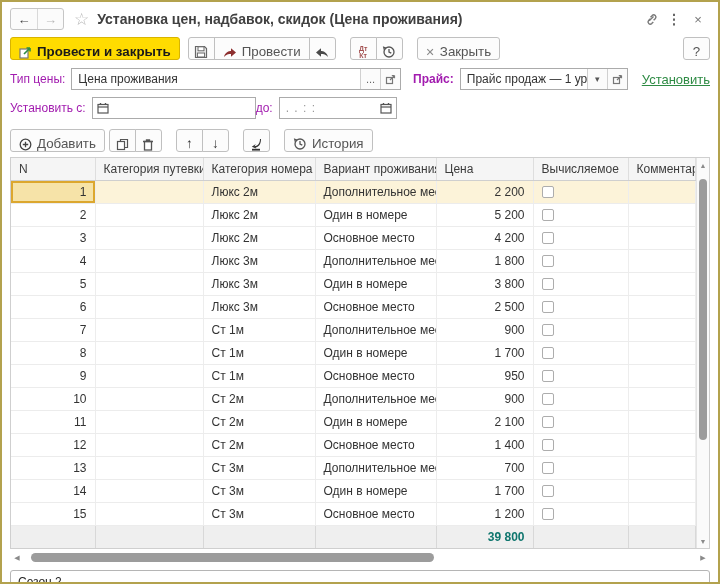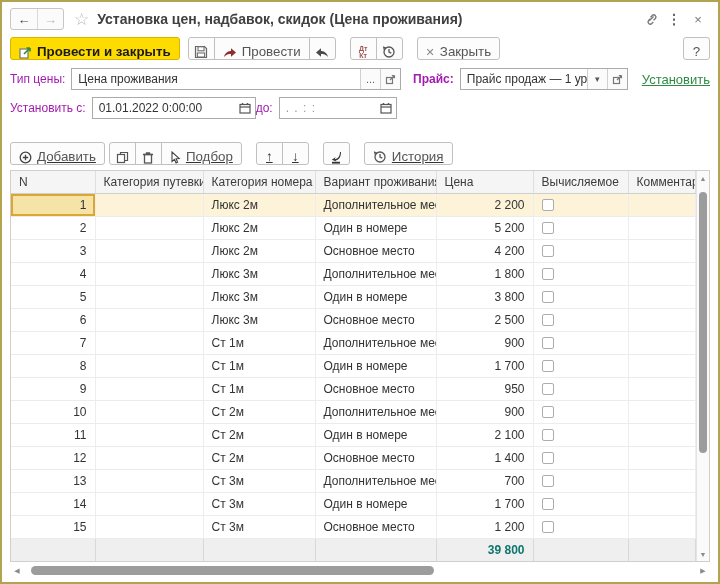--- a/index.html
+++ b/index.html
@@ -42,21 +42,21 @@
   .dtkt { display:flex; flex-direction:column; line-height:7px; font-size:7px; font-weight:bold; color:#a35050; }
   
   .frow { display:flex; align-items:center; margin-top:7px; height:22px; flex:none; }
   .flabel { color:#a21caf; margin-right:6px; white-space:nowrap; }
   .field { display:flex; align-items:stretch; border:1px solid #ababab; background:#fff; height:22px; }
   .field .val { padding:0 6px; display:flex; align-items:center; flex:1; white-space:nowrap; overflow:hidden;text-align:right; }
   .fbtn { width:20px; display:flex; align-items:center; justify-content:center; border-left:1px solid #d0d0d0; background:#fbfbfb; color:#666; cursor:pointer; font-size:11px; }
   .placeholder { color:#9a9a9a; letter-spacing:1px; }
   .green-link { color:#2e8b44; text-decoration:underline; font-size:13px; cursor:pointer; margin-left:14px; white-space:nowrap; }
   
-  .tablebar { display:flex; align-items:center; margin-top:22px; height:24px; flex:none;text-decoration:underline; }
+  .tablebar { display:flex; align-items:center; margin-top:9px; height:24px; flex:none; }
   
   .table-wrap { margin-top:5px; flex:none; position:relative; border:1px solid #cfcfcf; background:#fff; }
   .tbl { width:100%; border-collapse:collapse; table-layout:fixed; }
   .tbl th {
     background:#f5f5f5; font-weight:normal; color:#3c3c3c; text-align:left;
     height:22px; padding:0 8px; border-right:1px solid #dedede; border-bottom:1px solid #cfcfcf;
     white-space:nowrap; overflow:hidden;
   }
   .tbl td {
     height:23px; padding:0 8px; border-right:1px solid #ededed; border-bottom:1px solid #ececec;
@@ -192,21 +192,20 @@
             <path d="M5 6 L9.5 1.5 M9.5 1.5 L6.8 1.5 M9.5 1.5 L9.5 4.2" stroke="#777" stroke-width="1.2" fill="none"></path>
           </svg>
       </span>
     </div>
     <span class="green-link">Установить</span>
   </div>
 
   <div class="frow">
     <span class="flabel">Установить с:</span>
     <div class="field" style="width:164px;">
-      <span class="val">01.01.2022  0:00:00</span>
       <span class="fbtn" style="border-left:none;background:#fff;">
         <svg width="12" height="12" viewBox="0 0 12 12">
             <rect x="1" y="2.5" width="10" height="8.5" fill="none" stroke="#555" stroke-width="1.2"></rect>
             <path d="M1 5 H11" stroke="#555" stroke-width="1.2"></path>
             <path d="M3.5 1 V3 M8.5 1 V3" stroke="#555" stroke-width="1.4"></path>
           </svg>
       </span>
     </div>
     <span class="flabel" style="margin-left:0;">до:</span>
     <div class="field" style="width:118px;">
@@ -234,26 +233,20 @@
         <svg width="13" height="13" viewBox="0 0 13 13">
             <rect x="1.5" y="3.5" width="7" height="8" fill="#fff" stroke="#555" stroke-width="1.2"></rect>
             <path d="M4.5 3.5 V1.5 H11.5 V9.5 H8.5" fill="none" stroke="#555" stroke-width="1.2"></path>
           </svg>
       </button>
       <button class="btn icon-only">
         <svg width="12" height="13" viewBox="0 0 12 13">
             <rect x="2.5" y="3.5" width="7" height="8.5" fill="#fff" stroke="#555" stroke-width="1.3"></rect>
             <path d="M1 3.5 H11 M4.5 3.5 V2 H7.5 V3.5" stroke="#555" stroke-width="1.3" fill="none"></path>
           </svg>
-      </button>
-      <button class="btn">
-        <svg width="11" height="13" viewBox="0 0 11 13">
-            <path d="M2 1 L2 10.5 L4.5 8.4 L6 12 L7.6 11.3 L6.1 7.8 L9.2 7.6 Z" fill="#fff" stroke="#444" stroke-width="1.1"></path>
-          </svg>
-        <span>Подбор</span>
       </button>
     </div>
     <span class="gap14"></span>
     <div class="btngroup">
       <button class="btn icon-only">
           <span style="color:#333;font-weight:bold;">↑</span>
         </button>
       <button class="btn icon-only">
           <span style="color:#333;font-weight:bold;">↓</span>
         </button>

